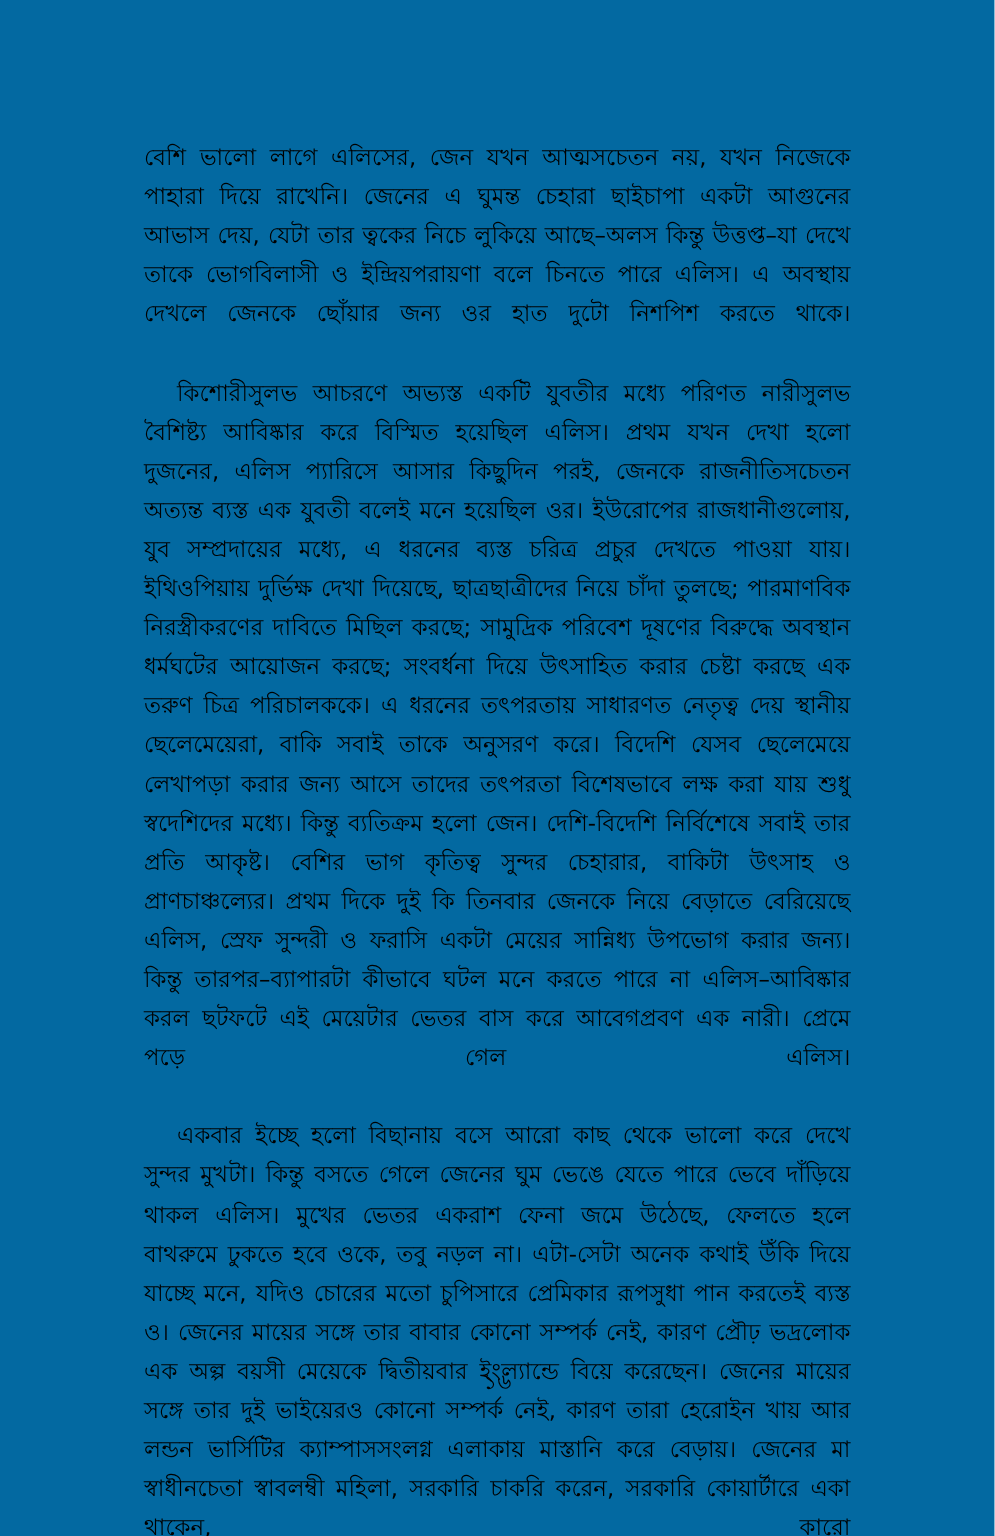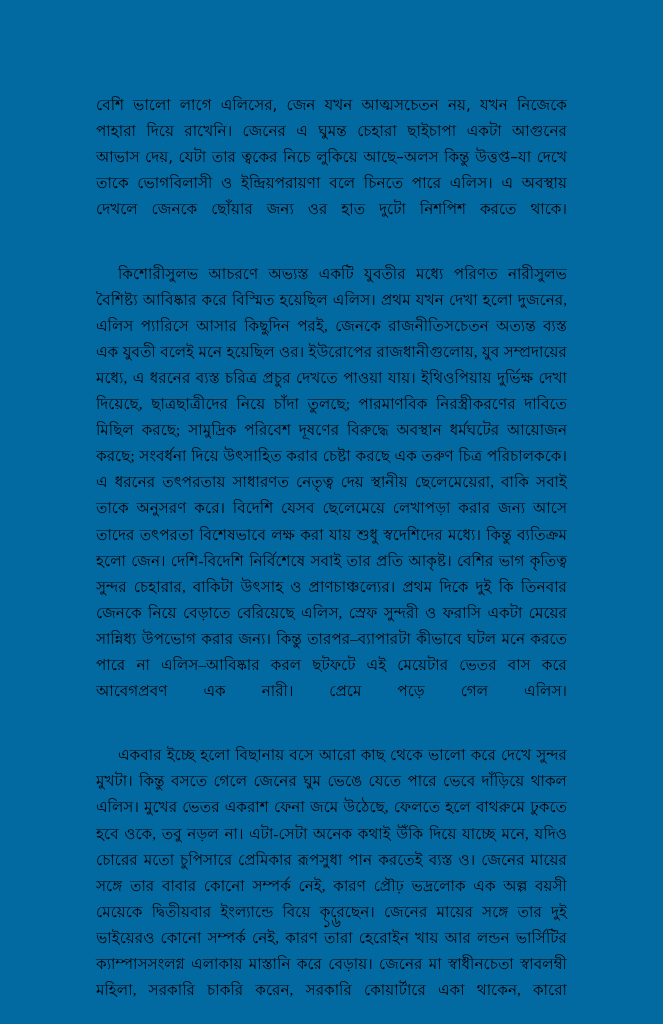--- a/index.html
+++ b/index.html
@@ -36,22 +36,21 @@
     text-justify: inter-word;
     font-size: 15.2px;
     line-height: 26.1px;
     letter-spacing: 0.05px;
     word-spacing: 0.4px;
     color: #000000;
     hyphens: none;
   }
 
   .para + .para {
-    margin-top: 12px;
-    font-family: Liberation Serif, serif;
+    margin-top: 0;
   }
 
   .para.indent {
     text-indent: 22px;
   }
 
   
   .para:after {
     content: "";
     display: inline-block;

